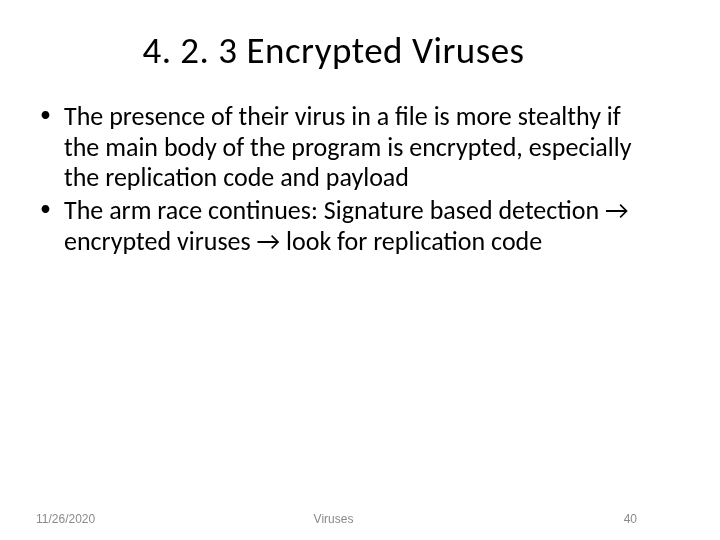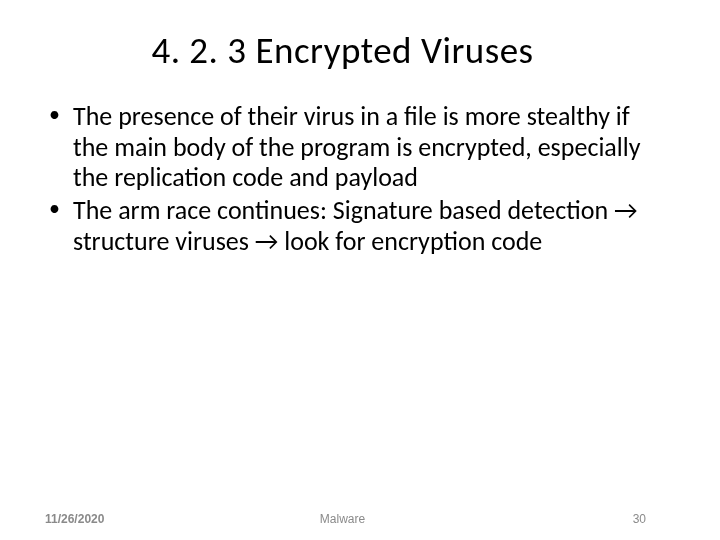--- a/index.html
+++ b/index.html
@@ -10,21 +10,20 @@
     background: #ffffff;
     font-family: Calibri, "Segoe UI", Arial, sans-serif;
     color: #000;
     overflow: hidden;
   }
   .slide {
     position: relative;
     width: 667px;
     height: 540px;
     box-sizing: border-box;
-    margin-left: 9px;
   }
   .title {
     text-align: center;
     font-size: 37px;
     font-weight: 400;
     padding-top: 28px;
     padding-bottom: 10px;
     letter-spacing: 0.5px;
   }
   .body {
@@ -54,37 +53,37 @@
     position: absolute;
     bottom: 14px;
     left: 0;
     width: 100%;
     box-sizing: border-box;
     padding: 0 30px;
     font-size: 12px;
     color: #8a8a8a;
     font-family: Arial, sans-serif;
   }
-  .footer .date { position: absolute; left: 36px; bottom: 0; font-weight: bold; }
+  .footer .date { position: absolute; left: 36px; bottom: 0; }
   .footer .center { position: absolute; left: 0; right: 0; text-align: center; bottom: 0; }
   .footer .pagenum { position: absolute; right: 30px; bottom: 0; }
 </style>
 </head>
 <body>
 
 <div class="slide">
 
   <div class="title">4. 2. 3 Encrypted Viruses</div>
 
   <div class="body">
     <ul class="bullets">
       <li>The presence of their virus in a file is more stealthy if the main body of the program is encrypted, especially the replication code and payload</li>
-      <li>The arm race continues: Signature based detection → structure viruses → look for encryption code</li>
+      <li>The arm race continues: Signature based detection → encrypted viruses → look for replication code</li>
     </ul>
   </div>
 
   <div class="footer">
     <span class="date">11/26/2020</span>
-    <span class="center">Malware</span>
-    <span class="pagenum">30</span>
+    <span class="center">Viruses</span>
+    <span class="pagenum">40</span>
   </div>
 
 </div>
 
 </body></html>

